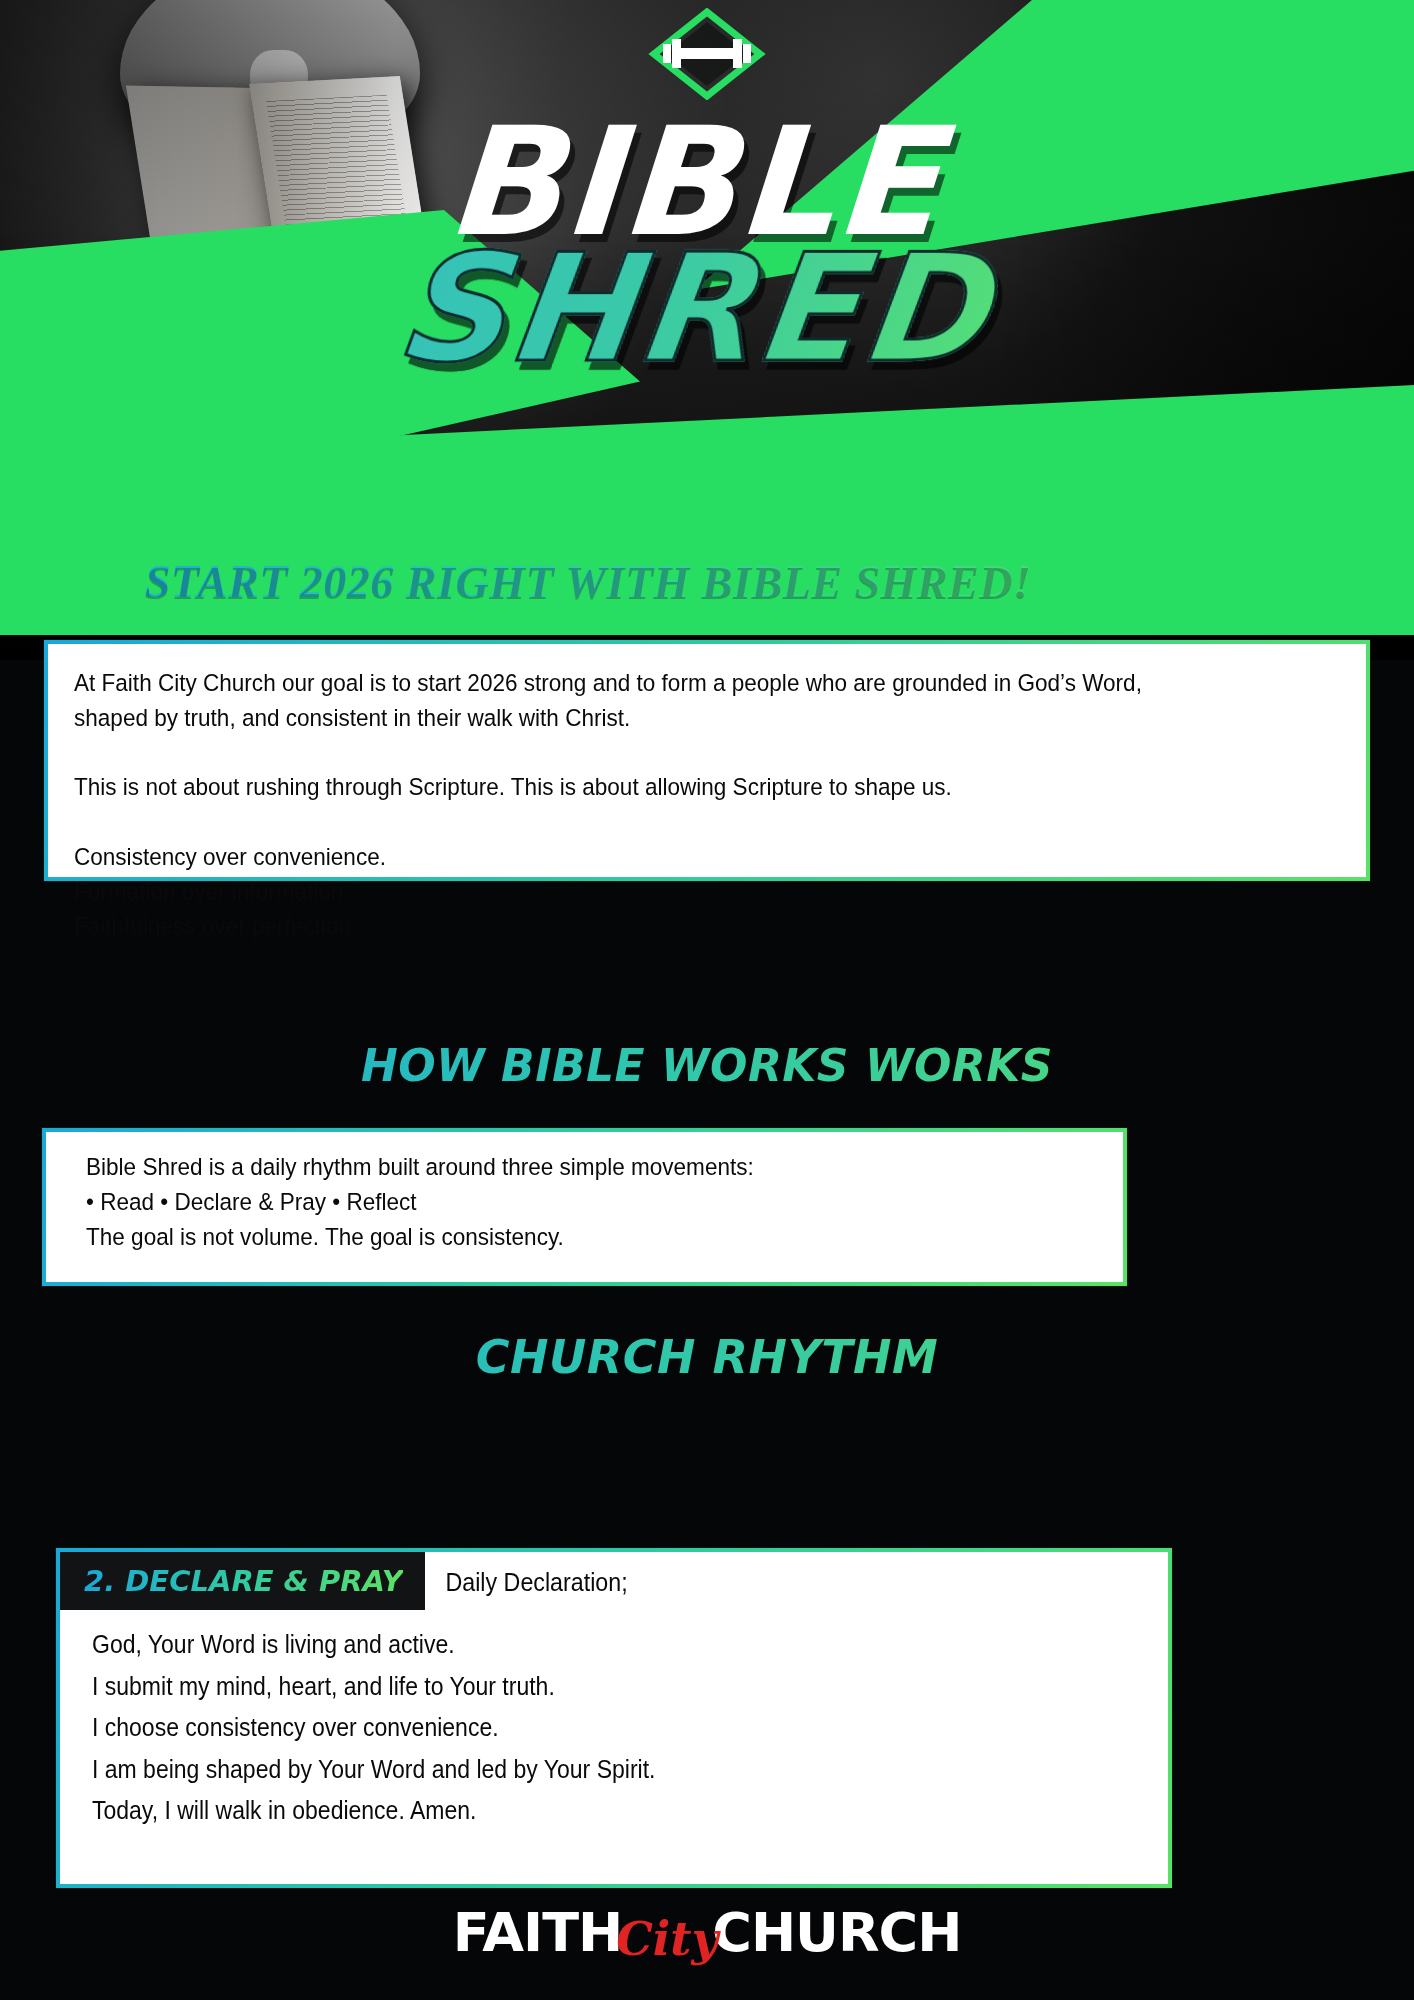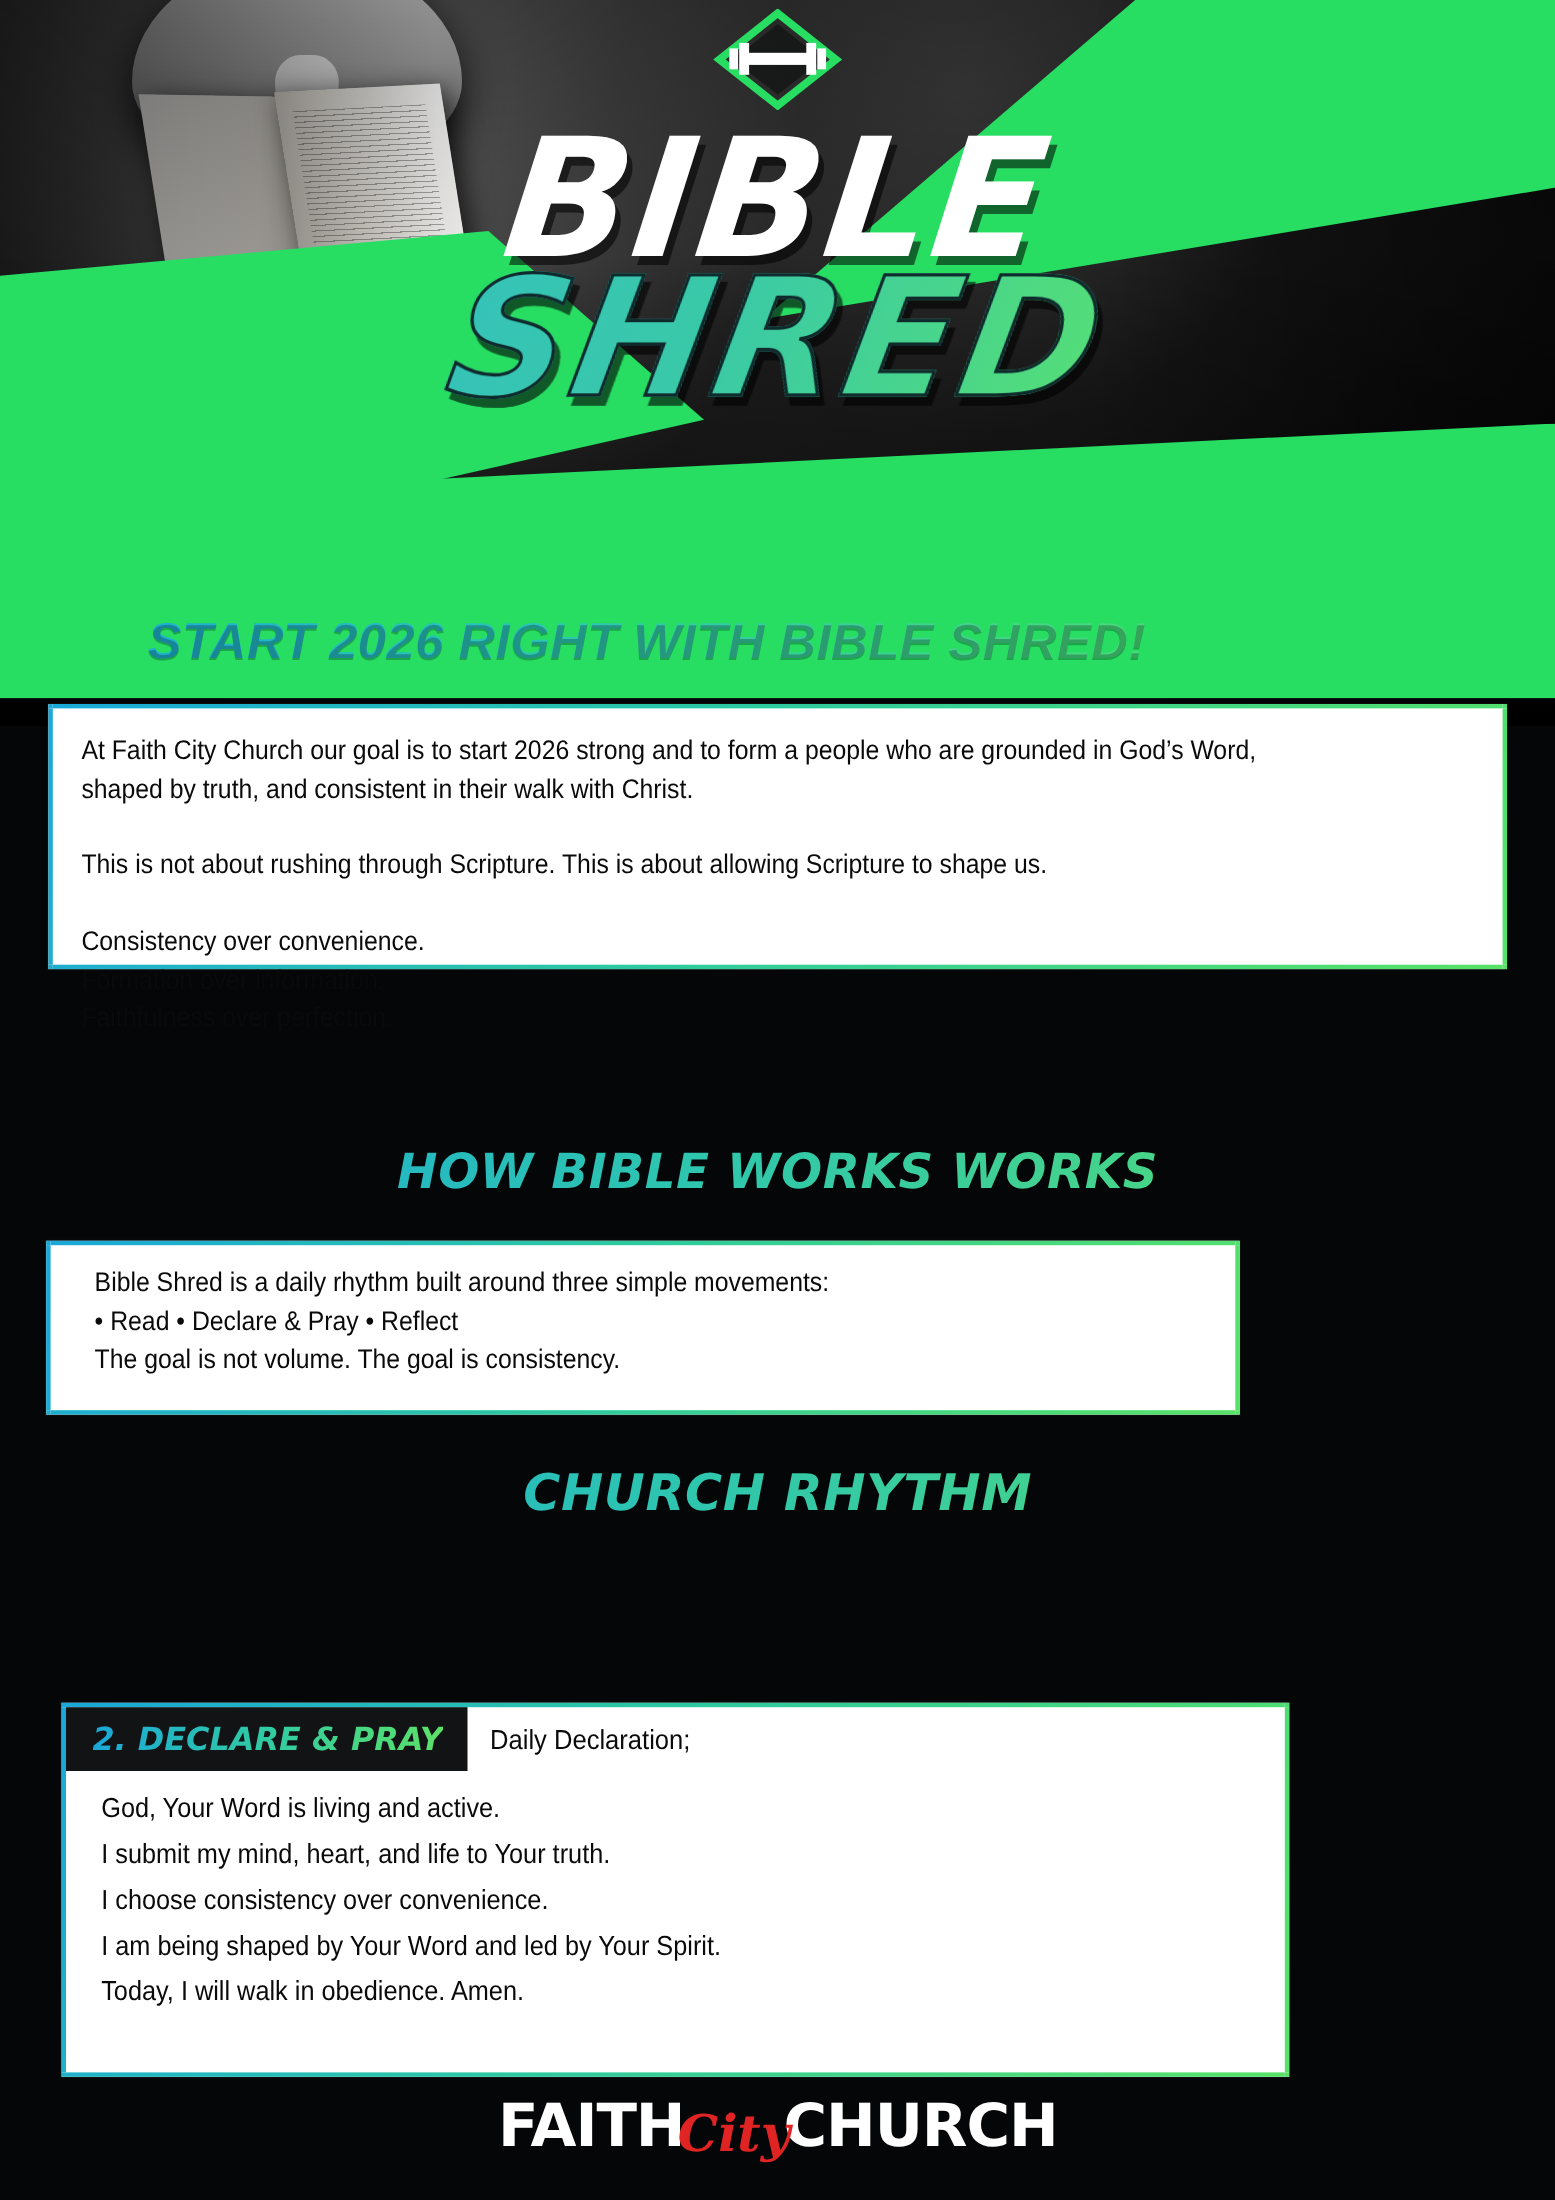--- a/index.html
+++ b/index.html
@@ -160,21 +160,21 @@
     -webkit-text-stroke: 3px #0f2a2c;
     filter: drop-shadow(6px 8px 0 rgba(0,0,0,.6));
   }
 
   .subhead {
     position: absolute;
     left: 0; top: 555px;
     width: 1176px;
     text-align: center;
     z-index: 8;
-    font-family: Liberation Sans, sans-serif;
+    font-family: Liberation Serif, serif;
     font-weight: 900;
     font-style: italic;
     font-size: 46px;
     letter-spacing: .5px;
     background: linear-gradient(90deg, #1aa8d8 0%, #29c6b6 40%, #4fe06a 100%);
     -webkit-background-clip: text;
     background-clip: text;
     color: transparent;
     text-shadow: 0 2px 0 rgba(0,0,0,.25);
   }

